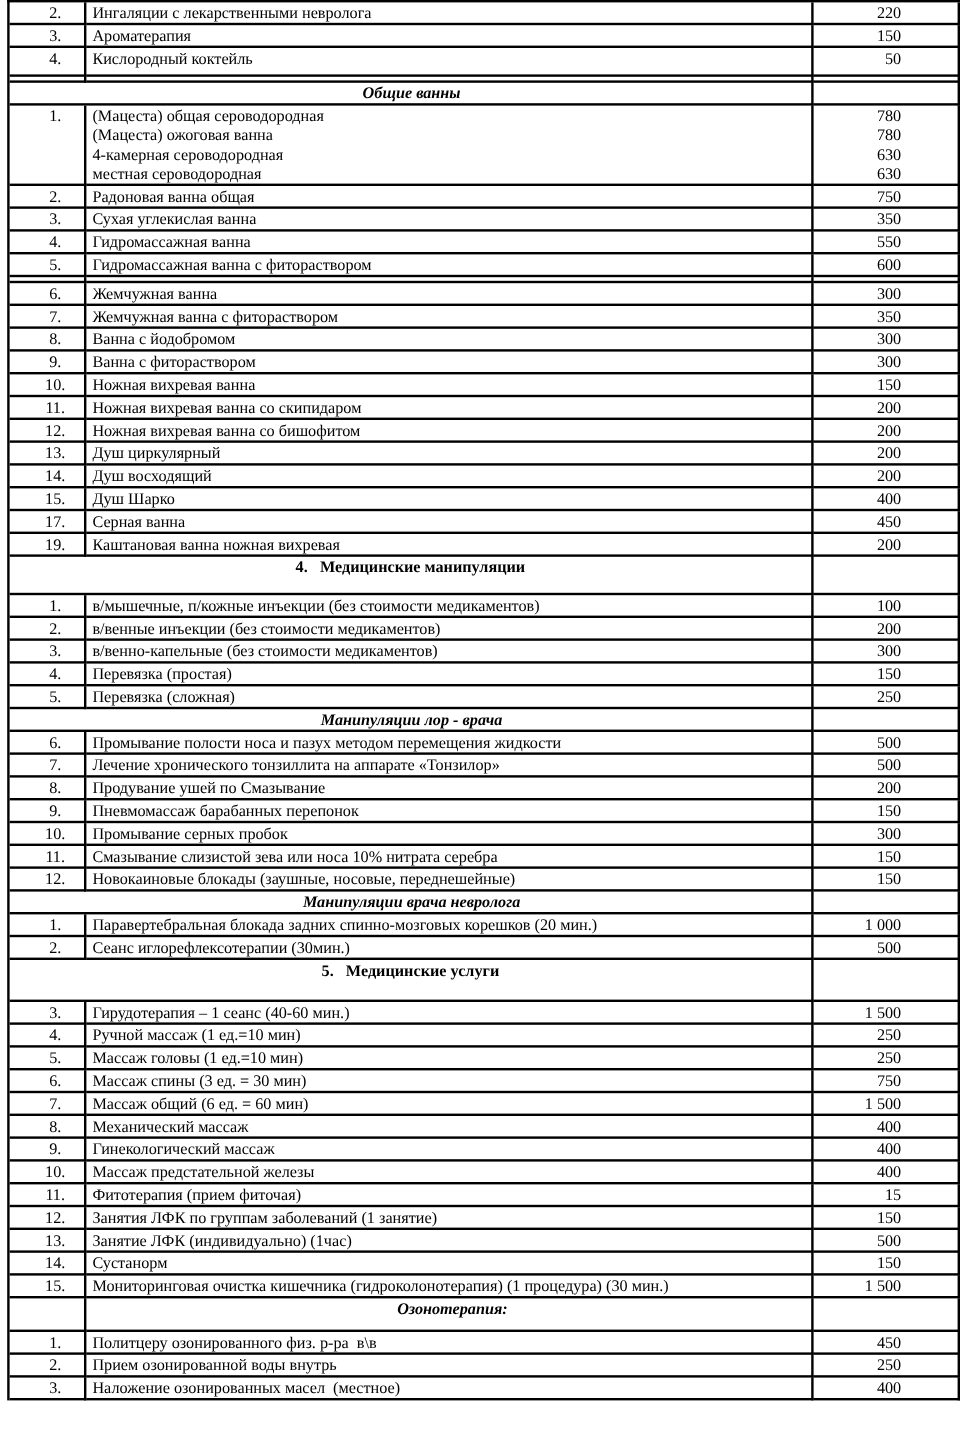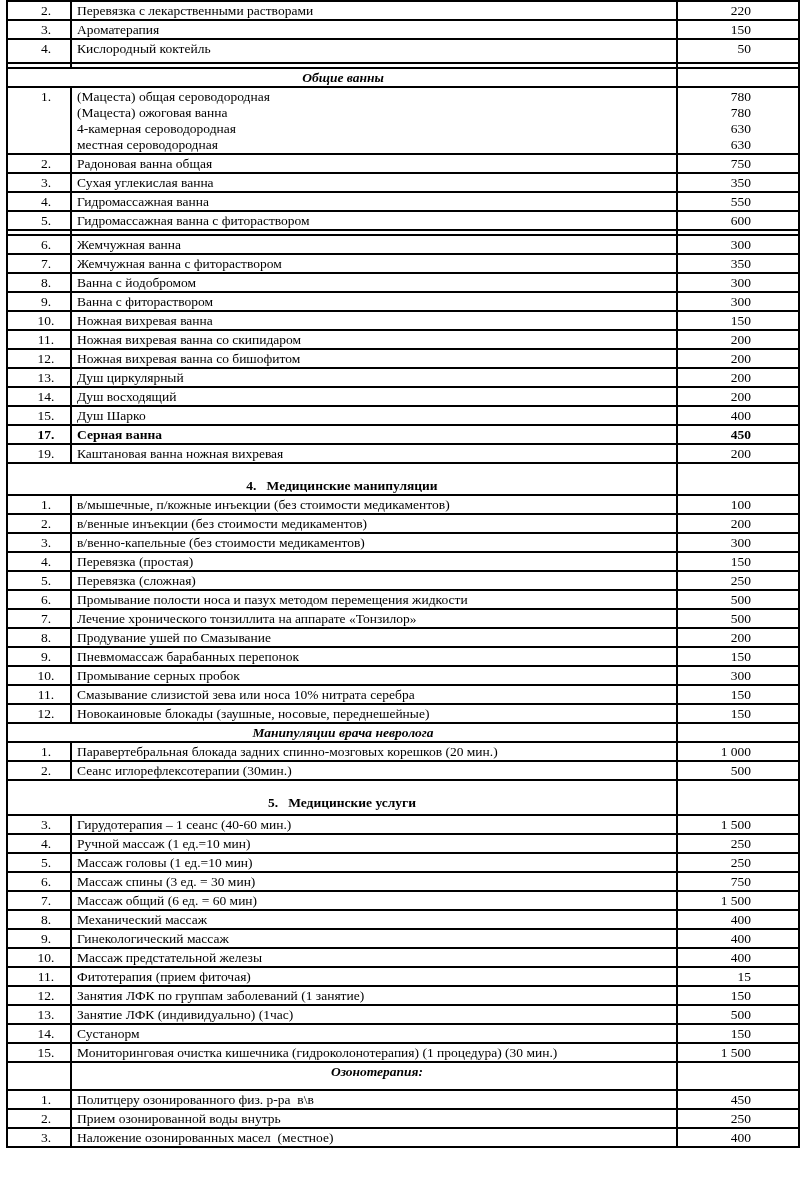--- a/index.html
+++ b/index.html
@@ -18,36 +18,36 @@
     border-right: 2px solid #000; border-bottom: 2px solid #000;
     vertical-align: top; padding: 0;
     font-size: 13.5px; line-height: 16px;
     white-space: pre-wrap; overflow: hidden;
   }
   td.num   { text-align: center; padding-left: 14px; padding-top: 1px; }
   td.name  { padding-left: 5px; padding-top: 1px; }
   td.price { text-align: right; padding-right: 47px; padding-top: 1px; }
   td.sec   { font-weight: bold; font-style: italic; padding-left: 2px; padding-top: 1px; text-align: center; }
   td.sec.incol { padding-left: 6px; }
-  td.seccenter { font-weight: bold; text-align: center; padding-top: 14px; }
+  td.seccenter { font-weight: bold; text-align: center; padding-top: 1px; }
 </style>
 </head>
 <body>
 
 <div class="doc">
   <table>
     <colgroup>
       <col style="width:64px">
       <col style="width:606px">
       <col style="width:122px">
     </colgroup>
     <tbody>
         <tr style="height: 16px;">
           <td class="num">2.</td>
-          <td class="name">Перевязка с лекарственными растворами</td>
+          <td class="name">Ингаляции с лекарственными невролога</td>
           <td class="price">220</td>
         </tr>
         <tr style="height: 16px;">
           <td class="num">3.</td>
           <td class="name">Ароматерапия</td>
           <td class="price">150</td>
         </tr>
         <tr style="height: 24px;">
           <td class="num">4.</td>
           <td class="name">Кислородный коктейль</td>
@@ -141,21 +141,21 @@
         <tr style="height: 16px;">
           <td class="num">14.</td>
           <td class="name">Душ восходящий</td>
           <td class="price">200</td>
         </tr>
         <tr style="height: 16px;">
           <td class="num">15.</td>
           <td class="name">Душ Шарко</td>
           <td class="price">400</td>
         </tr>
-        <tr style="height: 16px; font-weight: bold;">
+        <tr style="height: 16px;">
           <td class="num">17.</td>
           <td class="name">Серная ванна</td>
           <td class="price">450</td>
         </tr>
         <tr style="height: 16px;">
           <td class="num">19.</td>
           <td class="name">Каштановая ванна ножная вихревая</td>
           <td class="price">200</td>
         </tr>
         <tr style="height: 32px;">
@@ -179,20 +179,24 @@
         </tr>
         <tr style="height: 16px;">
           <td class="num">4.</td>
           <td class="name">Перевязка (простая)</td>
           <td class="price">150</td>
         </tr>
         <tr style="height: 16px;">
           <td class="num">5.</td>
           <td class="name">Перевязка (сложная)</td>
           <td class="price">250</td>
+        </tr>
+        <tr style="height: 16px;">
+          <td class="name sec" colspan="2">Манипуляции лор - врача</td>
+          <td class="price"></td>
         </tr>
         <tr style="height: 16px;">
           <td class="num">6.</td>
           <td class="name">Промывание полости носа и пазух методом перемещения жидкости</td>
           <td class="price">500</td>
         </tr>
         <tr style="height: 16px;">
           <td class="num">7.</td>
           <td class="name">Лечение хронического тонзиллита на аппарате «Тонзилор»</td>
           <td class="price">500</td>

